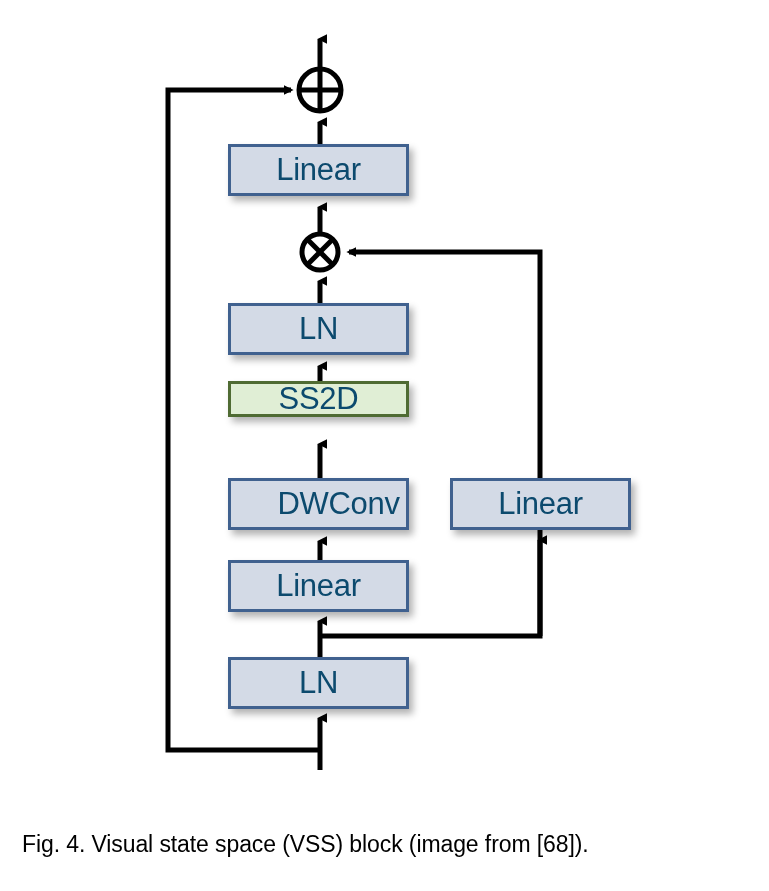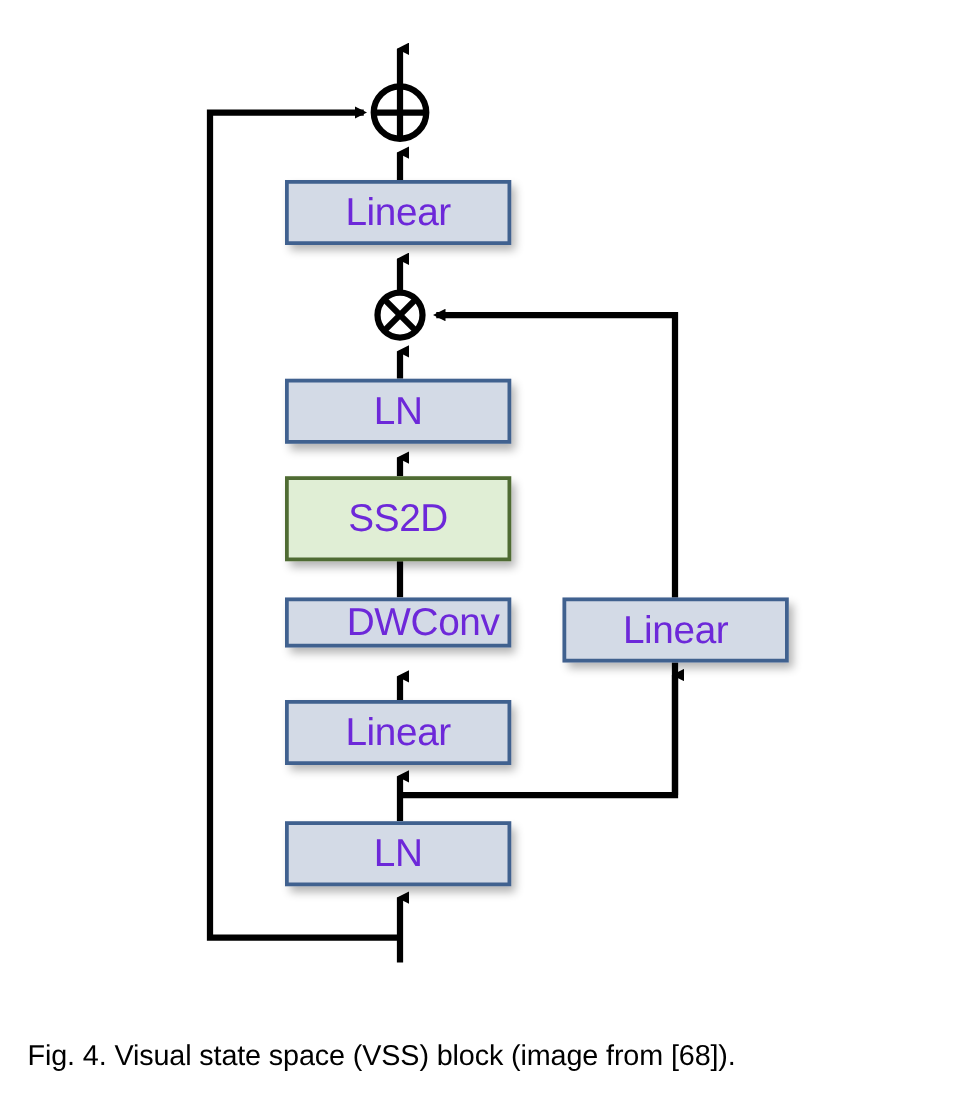--- a/index.html
+++ b/index.html
@@ -30,21 +30,21 @@
   .node-box {
     position: absolute;
     box-sizing: border-box;
     display: flex;
     align-items: center;
     justify-content: center;
     border-style: solid;
     border-width: 3px;
     font-size: 31px;
     line-height: 1;
-    color: #6d28d9;
+    color: #0c4a6e;
     letter-spacing: -0.3px;
     box-shadow: 4px 5px 7px rgba(0,0,0,0.30);
     z-index: 3;
     text-align: center;
   }
   .node-blue {
     background: #d3dae6;
     border-color: #40618f;
   }
   .node-green {
@@ -136,25 +136,25 @@
   <div class="op-node" style="left:302px; top:234px; width:36px; height:36px;"></div>
 
   <div class="node-box node-blue" style="left:228px; top:144px; width:181px; height:52px;">
     <span class="node-label">Linear</span>
   </div>
 
   <div class="node-box node-blue" style="left:228px; top:303px; width:181px; height:52px;">
     <span class="node-label">LN</span>
   </div>
 
-  <div class="node-box node-green" style="left:228px; top:381px; width:181px; height:68px;">
+  <div class="node-box node-green" style="left:228px; top:381px; width:181px; height:36px;">
     <span class="node-label">SS2D</span>
   </div>
 
-  <div class="node-box node-blue" style="left:228px; top:478px; width:181px; height:40px;padding-left:40px;">
+  <div class="node-box node-blue" style="left:228px; top:478px; width:181px; height:52px;padding-left:40px;">
     <span class="node-label">DWConv</span>
   </div>
 
   <div class="node-box node-blue" style="left:450px; top:478px; width:181px; height:52px;">
     <span class="node-label">Linear</span>
   </div>
 
   <div class="node-box node-blue" style="left:228px; top:560px; width:181px; height:52px;">
     <span class="node-label">Linear</span>
   </div>

